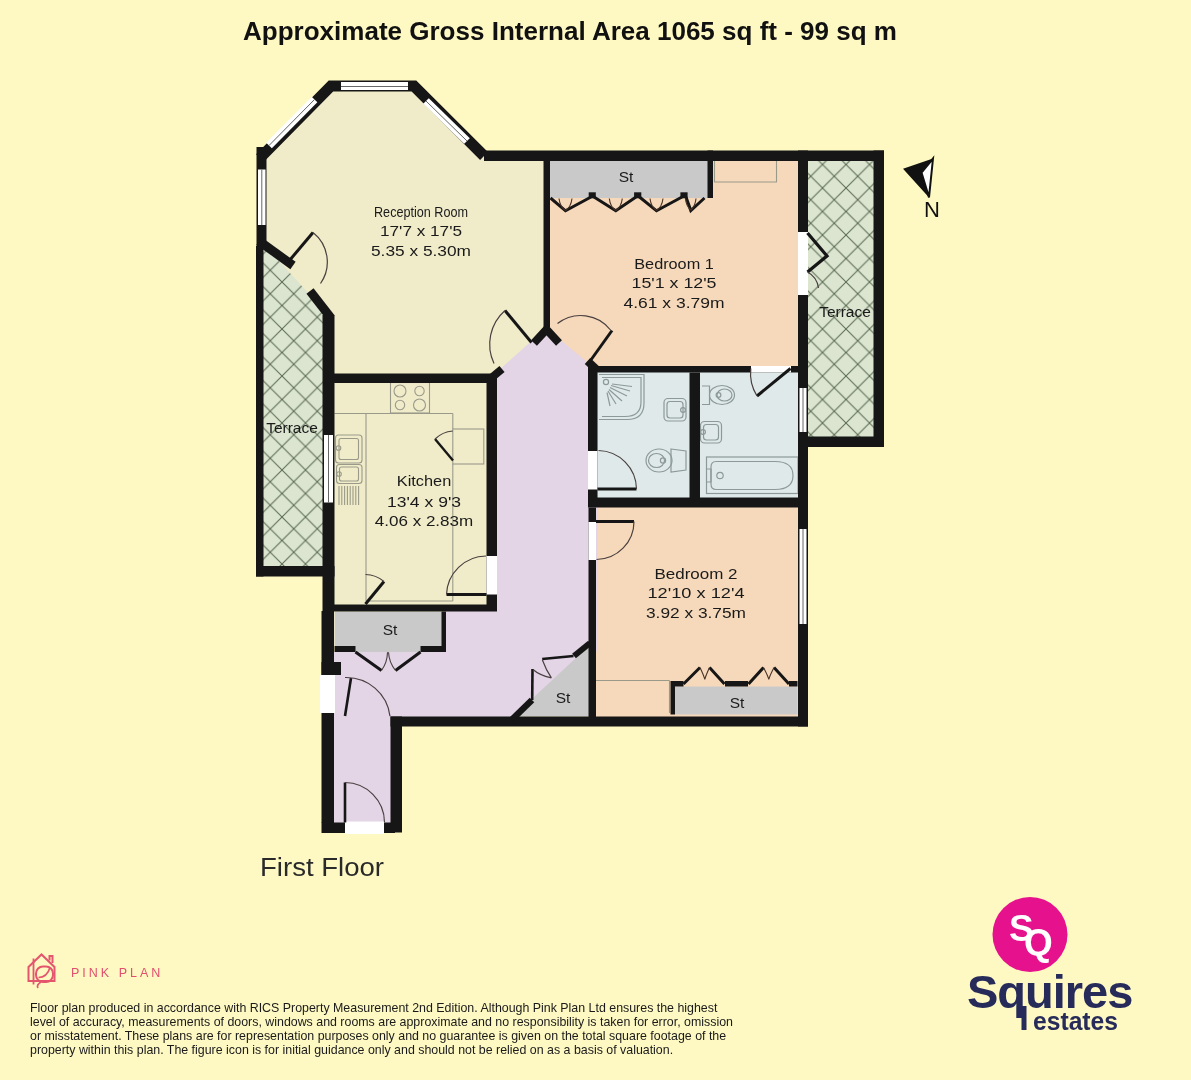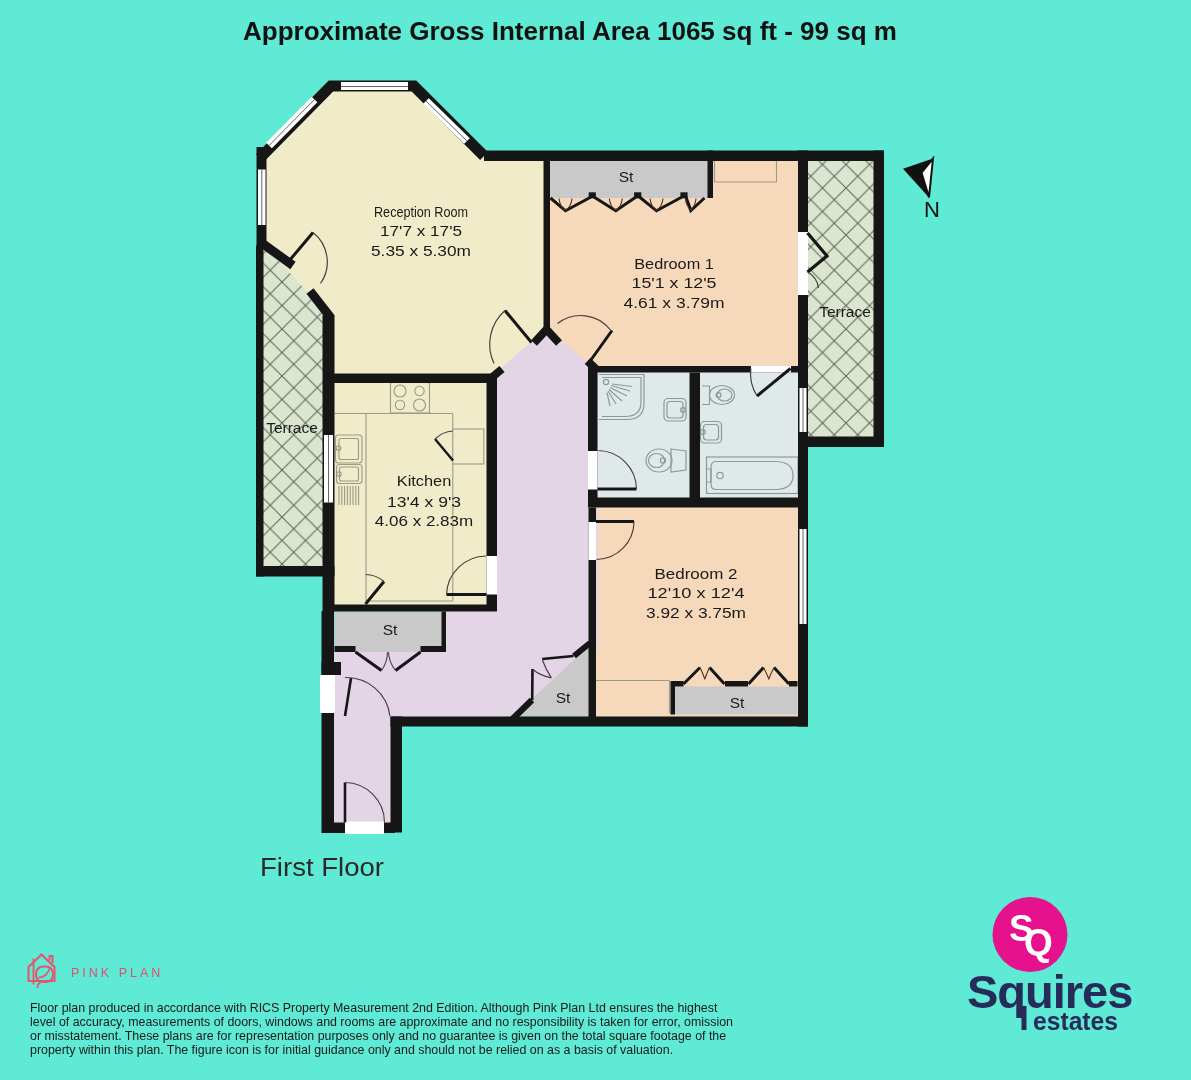--- a/index.html
+++ b/index.html
@@ -1,16 +1,16 @@
 <!DOCTYPE html>
 <html><head>
 <meta charset="utf-8">
 <style>
 html,body{margin:0;padding:0;background:#fff;}
-#page{position:relative;width:1191px;height:1080px;background:#5eead4;overflow:hidden;font-family:"Liberation Sans",sans-serif;text-decoration:underline;}
+#page{position:relative;width:1191px;height:1080px;background:#fef9c3;overflow:hidden;font-family:"Liberation Sans",sans-serif;text-decoration:underline;}
 svg text{font-family:"Liberation Sans",sans-serif;}
 </style>
 </head>
 <body>
 <div id="page">
 <svg width="1191" height="1080" viewBox="0 0 1191 1080">
 <defs>
 <pattern id="hatch" width="23.5" height="23.5" patternUnits="userSpaceOnUse">
 <path d="M-1,24.5 L24.5,-1 M-1,-1 L24.5,24.5" stroke="#5d6b55" stroke-width="1.05" fill="none"></path>
 </pattern>

